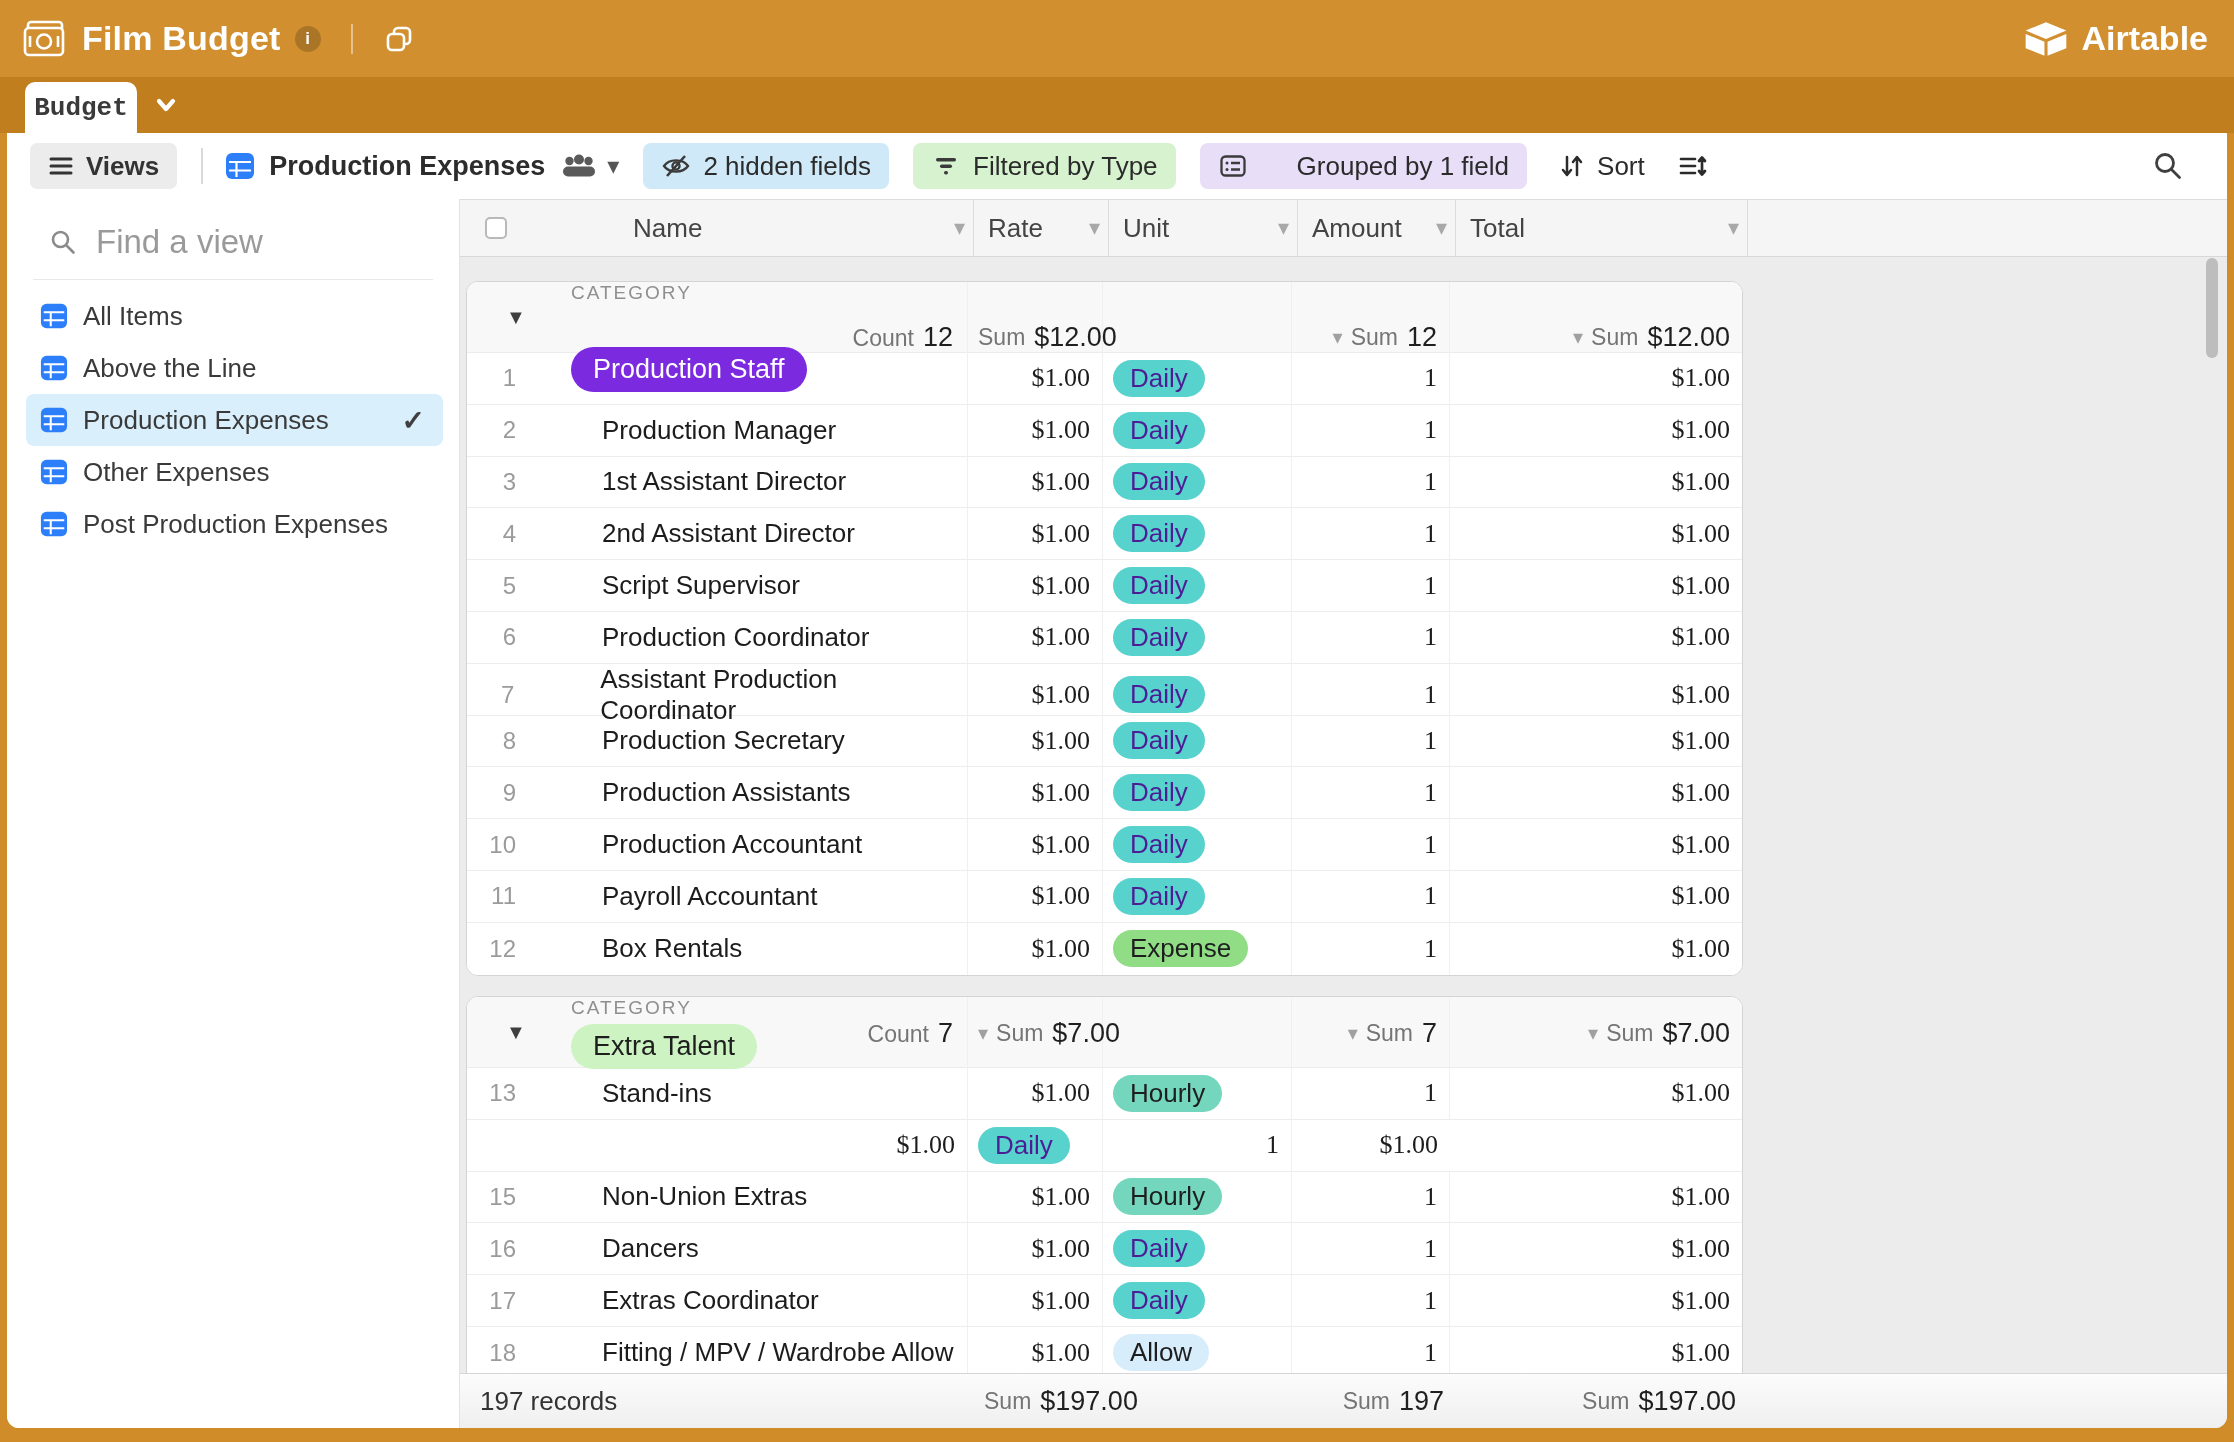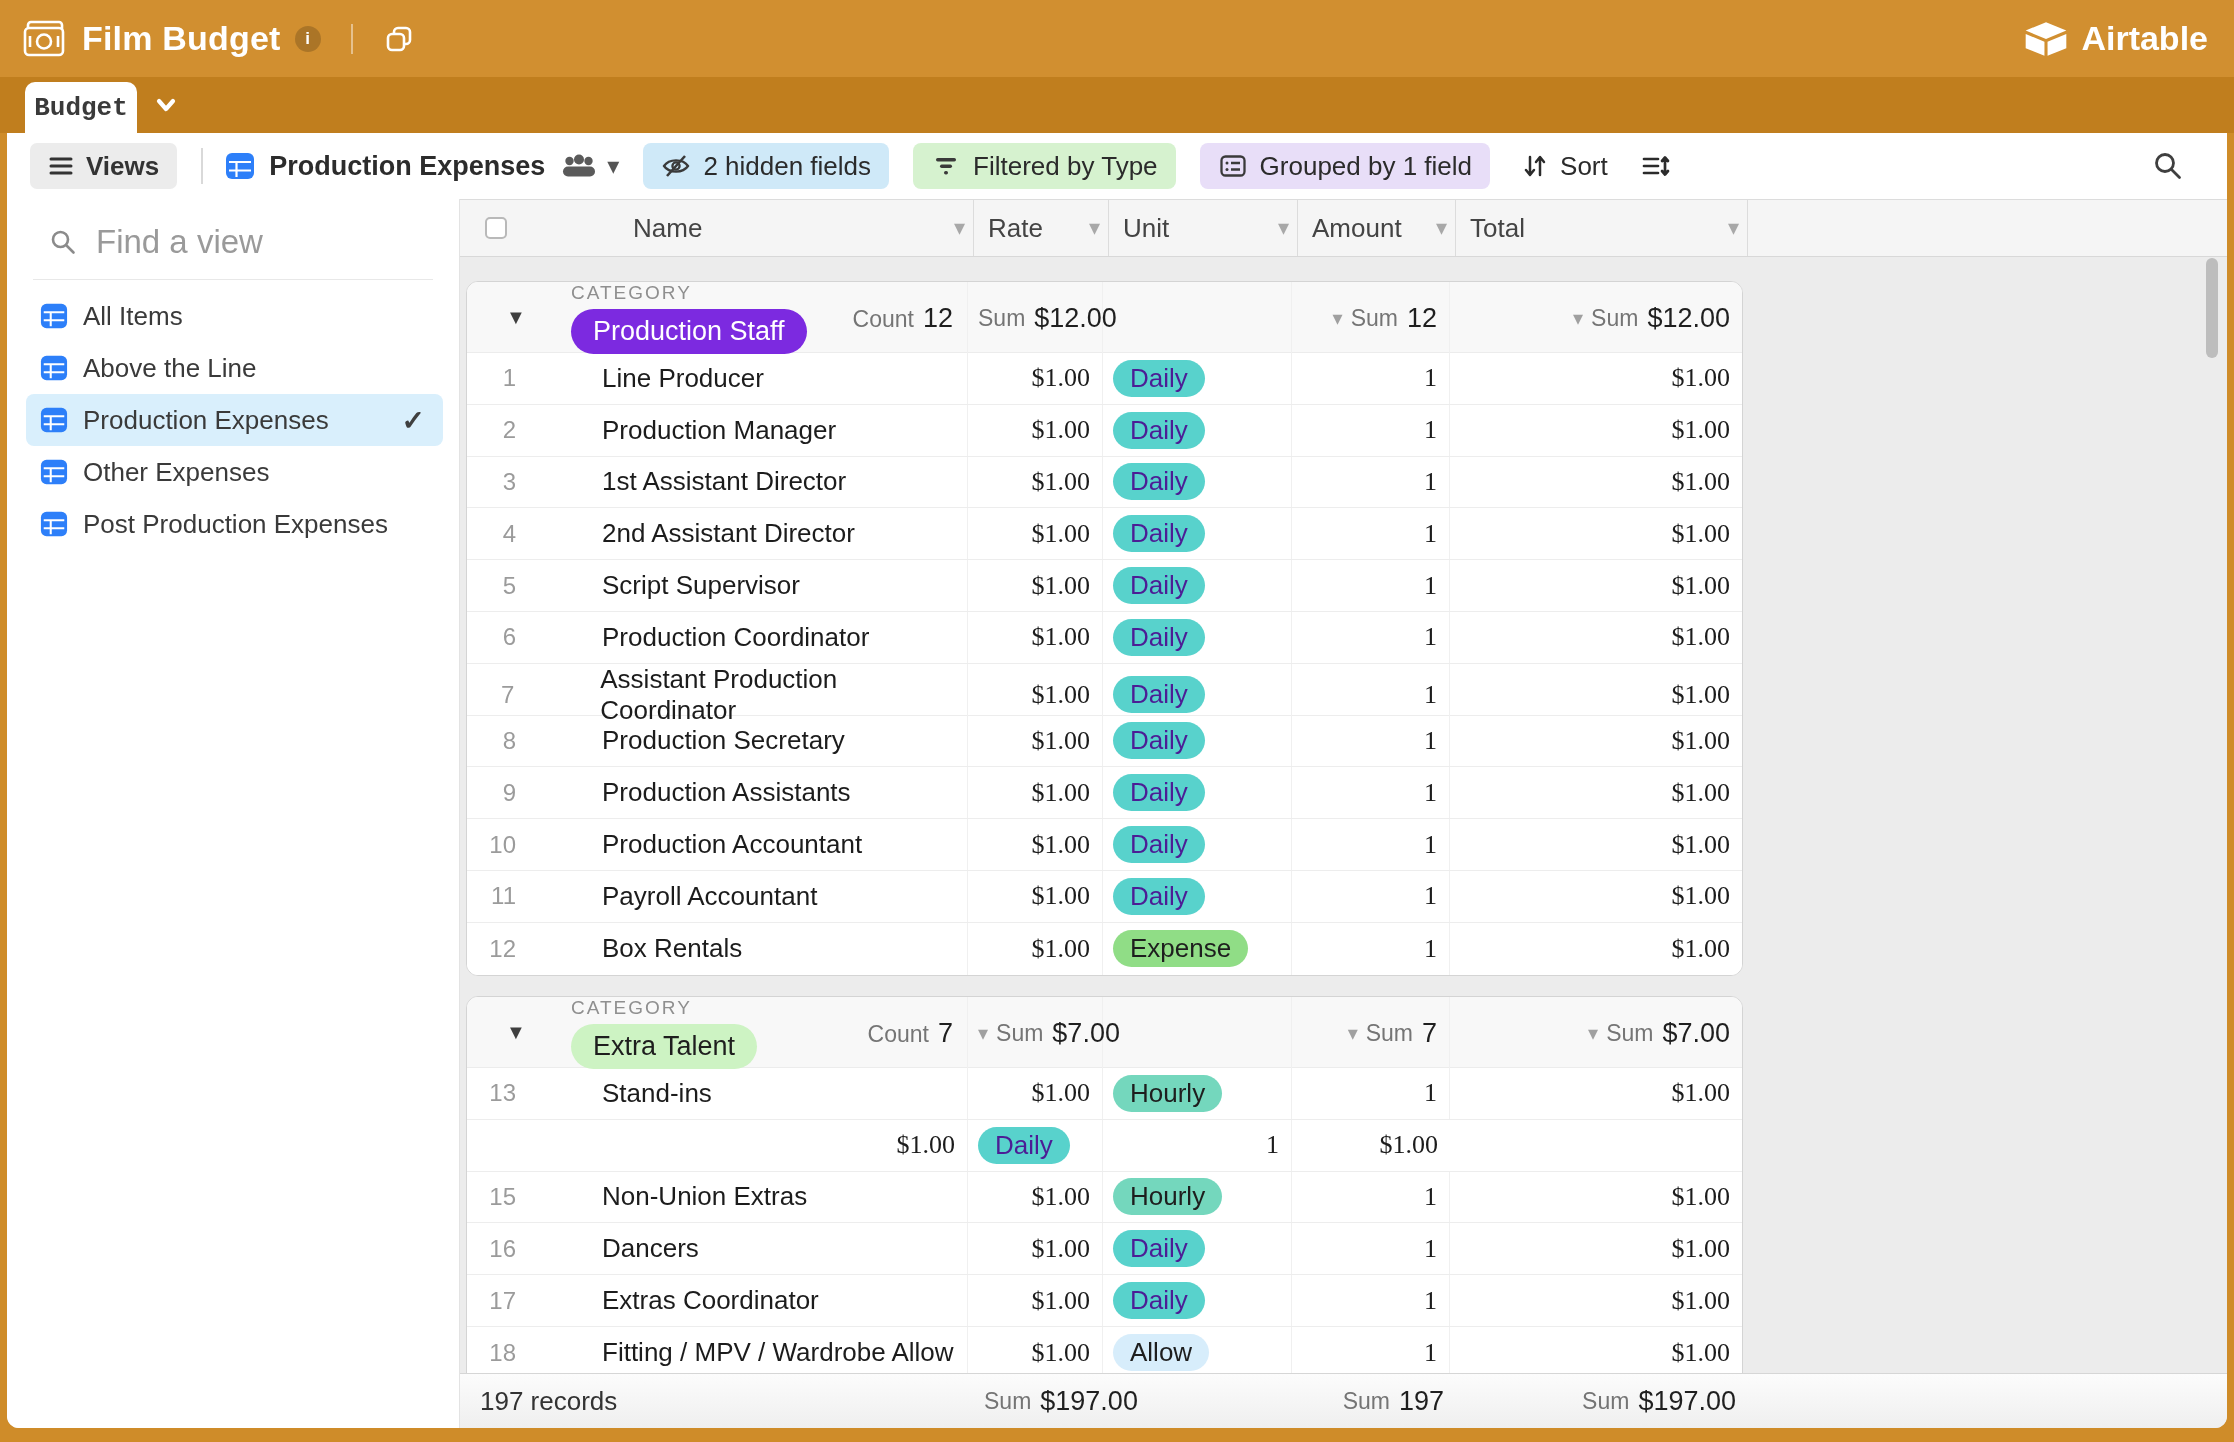--- a/index.html
+++ b/index.html
@@ -42,21 +42,21 @@
   .tb-divider { width:2px; height:36px; background:#d9d9d9; margin:0 22px 0 24px; }
   .view-title { display:flex; align-items:center; }
   .view-title .vname { font-size:27px; font-weight:600; color:#2c2c2c; margin-left:14px; }
   .view-title .people { margin-left:16px; }
   .tb-caret { color:#555; font-size:24px; margin-left:10px; }
   .pill { display:flex; align-items:center; height:46px; padding:0 18px; border-radius:8px;
           font-size:26px; color:#2b2b2b; margin-left:24px; }
   .pill svg { margin-right:12px; }
   .pill-hidden { background:#cfe9f8; }
   .pill-filter { background:#d6f2cf; }
-  .pill-group  { background:#e8def8; }
+  .pill-group  { background:#e8def8;gap:37px; }
   .sort-btn { display:flex; align-items:center; margin-left:30px; font-size:26px; color:#2b2b2b; }
   .sort-btn svg { margin-right:10px; }
   .rowheight-btn { margin-left:32px; display:flex; align-items:center; }
   .tb-spacer { flex:1; }
   .search-btn { margin-right:42px; display:flex; align-items:center; }
 
   
   .sidebar { position:absolute; left:0; top:66px; bottom:0; width:453px; background:#fff;
              border-right:1px solid #e3e3e3; }
   .find-row { display:flex; align-items:center; height:62px; margin-top:12px; padding-left:41px; }
@@ -90,21 +90,21 @@
   .group.g2 { top:739px; height:600px; }
   .ghead { height:71px; background:#f8f8f8; border-bottom:1px solid #ececec; display:grid;
            grid-template-columns:501px 135px 189px 158px 292px; }
   .ghc { display:flex; align-items:center; border-right:1px solid #f0f0f0; position:relative; }
   .ghc:last-child { border-right:none; }
   .collapse-tri { position:absolute; left:39px; top:24px; font-size:20px; color:#3f3f3f; }
   .gcat { margin-left:104px; display:flex; flex-direction:column; justify-content:center; }
   .gcat .cat-label { font-size:19px; letter-spacing:2px; color:#8f8f8f; margin-bottom:5px; }
   .gpill { display:inline-flex; align-items:center; align-self:flex-start; height:45px; padding:0 22px;
            border-radius:23px; font-size:27px; }
-  .gp1 { background:#7c2ae0; color:#fff; }
+  .gp1 { background:#7c2ae0; color:#fff;margin-top:38px; }
   .gp2 { background:#cdf3c3; color:#1e1e1e; }
   .gcount { margin-left:auto; margin-right:14px; display:flex; align-items:baseline; }
   .sum-label { font-size:23px; color:#757575; }
   .sum-val { font-size:27px; color:#1f1f1f; margin-left:9px; }
   .ghc.rate { padding-left:10px; }
   .ghc.num-end { justify-content:flex-end; padding-right:12px; }
   .scaret { color:#a0a0a0; font-size:20px; margin-right:8px; }
 
   
   .r { display:grid; grid-template-columns:501px 135px 189px 158px 292px; height:51.8px;

